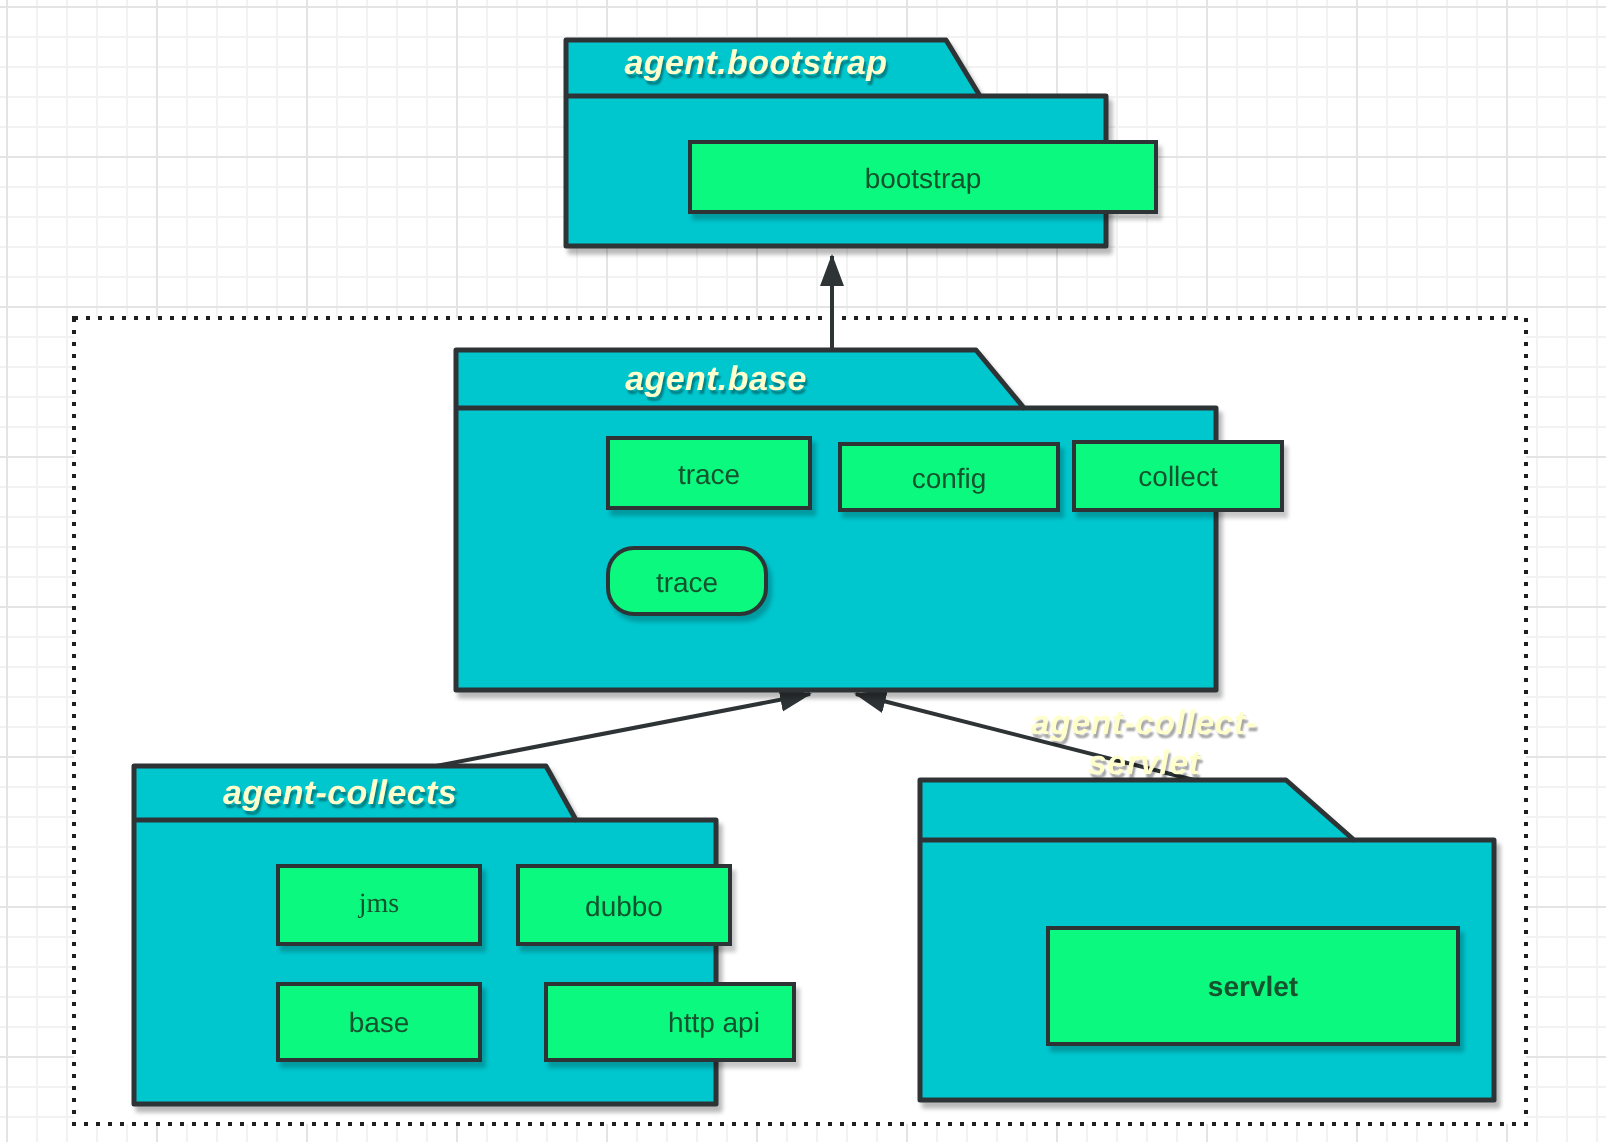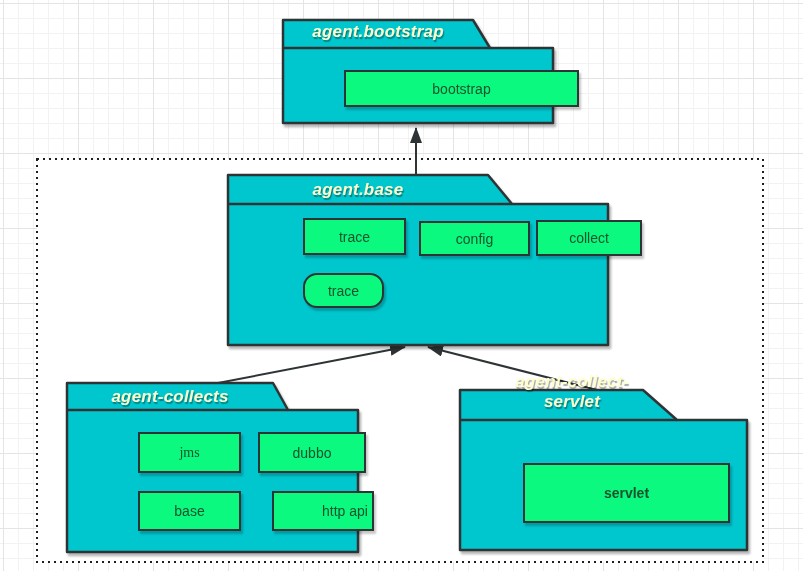--- a/index.html
+++ b/index.html
@@ -85,29 +85,29 @@
       <path d="M460,420 L677,420"></path>
     </g>
   </svg>
 
   <div class="pkg-title" style="left:283px;top:20px;width:190px;height:24px;">agent.bootstrap</div>
 
   <div class="pkg-title" style="left:228px;top:175px;width:260px;height:29px;">agent.base</div>
 
   <div class="pkg-title" style="left:67px;top:383px;width:206px;height:27px;">agent-collects</div>
 
-  <div class="pkg-title wrap" style="left:497px;top:372px;width:150px;font-style:italic;">agent-collect-servlet</div>
+  <div class="pkg-title wrap" style="left:497px;top:352px;width:150px;font-style:italic;">agent-collect-servlet</div>
 
   <div class="module" style="left:304px;top:70px;width:235px;height:37px;">bootstrap</div>
 
   <div class="module" style="left:263px;top:218px;width:103px;height:37px;">trace</div>
   <div class="module" style="left:379px;top:221px;width:111px;height:35px;">config</div>
   <div class="module" style="left:496px;top:220px;width:106px;height:36px;">collect</div>
   <div class="module" style="left:263px;top:273px;width:81px;height:35px;border-radius:14px;">trace</div>
 
   <div class="module" style="left:98px;top:432px;width:103px;height:41px;font-family:Liberation Serif, serif;">jms</div>
   <div class="module" style="left:218px;top:432px;width:108px;height:41px;">dubbo</div>
   <div class="module" style="left:98px;top:491px;width:103px;height:40px;">base</div>
-  <div class="module" style="left:232px;top:491px;width:102px;height:40px;padding-left:44px;">http api</div>
+  <div class="module" style="left:232px;top:491px;width:126px;height:40px;padding-left:44px;">http api</div>
 
   <div class="module" style="left:483px;top:463px;width:207px;height:60px;font-weight:bold;">servlet</div>
 
 </div>
 
 </body></html>

